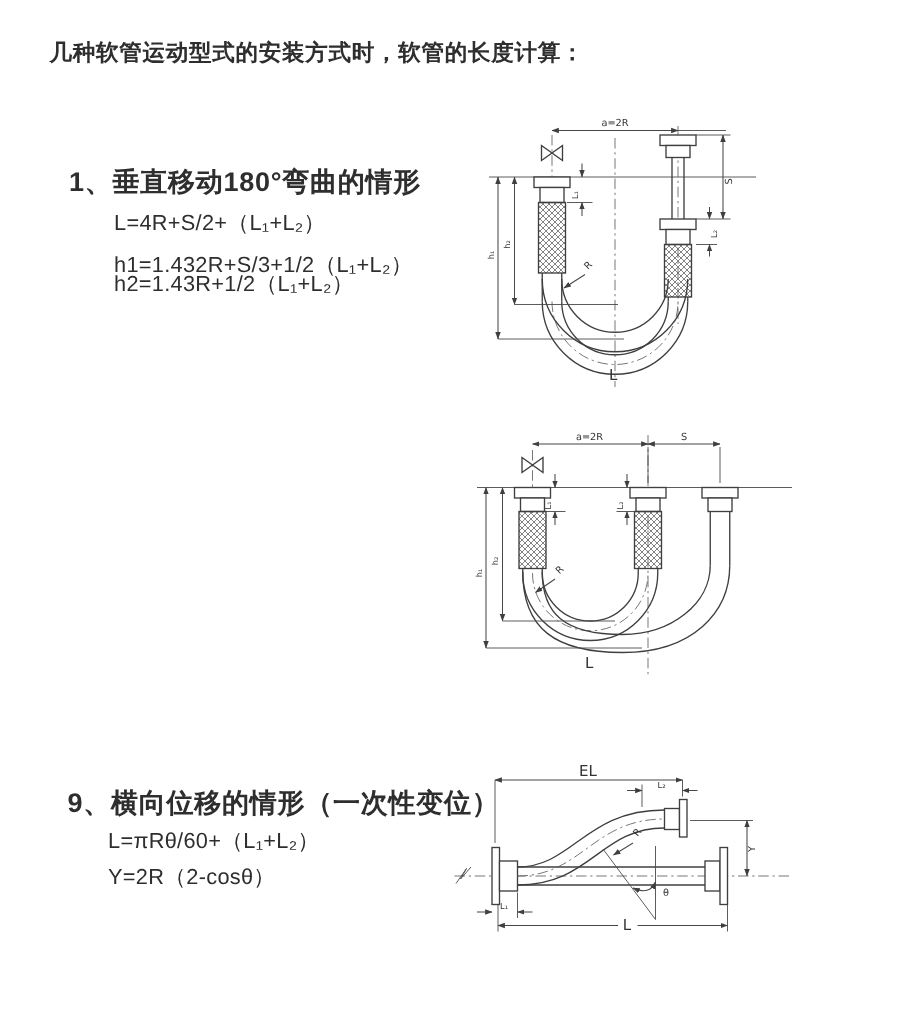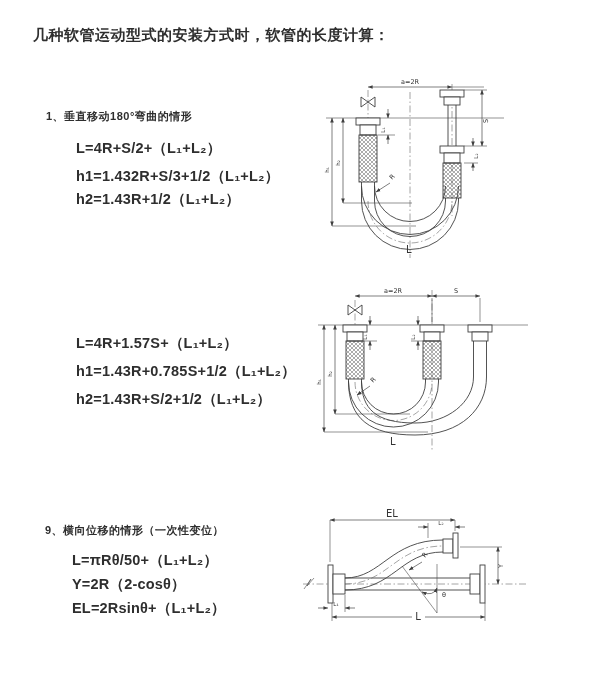--- a/index.html
+++ b/index.html
@@ -1,20 +1,20 @@
 <!DOCTYPE html>
 <html><head>
 <meta charset="utf-8">
 <style>
   html,body{margin:0;padding:0;background:#fff;}
   .page{position:relative;width:528px;height:675px;background:#ffffff;overflow:hidden;
         font-family:"Liberation Sans","DejaVu Sans",sans-serif;color:#2e2e2e;}
   .title{position:absolute;left:33px;top:26px;font-size:15px;font-weight:700;letter-spacing:.5px;}
-  .heading{position:absolute;font-size:11px;font-weight:700;letter-spacing:.5px;white-space:nowrap;}
-  .formula{position:absolute;font-size:14.5px;font-weight:700;letter-spacing:.2px;white-space:nowrap;}
+  .heading{position:absolute;font-size:18px;font-weight:700;letter-spacing:.5px;white-space:nowrap;}
+  .formula{position:absolute;font-size:14.5px;font-weight:400;letter-spacing:.2px;white-space:nowrap;}
   svg.diag{position:absolute;overflow:visible;}
   svg text{font-family:"DejaVu Sans","Liberation Sans",sans-serif;fill:#333;}
   .ln{stroke:#3f3f3f;stroke-width:.9;fill:none;}
   .thin{stroke:#4a4a4a;stroke-width:.6;fill:none;}
   .dim{stroke:#474747;stroke-width:.7;fill:none;}
   .cl{stroke:#5a5a5a;stroke-width:.55;fill:none;stroke-dasharray:7 2.5 1.5 2.5;}
   .fit{fill:#ffffff;stroke:#3f3f3f;stroke-width:.9;}
   .lb{font-size:6.5px;}
   .lbs{font-size:5.5px;}
   .lbL{font-size:10px;}
@@ -23,30 +23,26 @@
 </head>
 <body>
 
 <div class="page">
 
   <div class="title">几种软管运动型式的安装方式时，软管的长度计算：</div>
 
   <div class="heading" style="left:46px;top:109px">1、垂直移动180°弯曲的情形</div>
   <div class="formula" style="left:76px;top:139px">L=4R+S/2+（L₁+L₂）</div>
   <div class="formula" style="left:76px;top:167px">h1=1.432R+S/3+1/2（L₁+L₂）</div>
-  <div class="formula" style="left:76px;top:190px">h2=1.43R+1/2（L₁+L₂）</div>
-
-  <div class="formula" style="left:76px;top:334px">L=4R+1.57S+（L₁+L₂）</div>
-  <div class="formula" style="left:76px;top:362px">h1=1.43R+0.785S+1/2（L₁+L₂）</div>
-  <div class="formula" style="left:76px;top:390px">h2=1.43R+S/2+1/2（L₁+L₂）</div>
+  <div class="formula" style="left:76px;top:180px">h2=1.43R+1/2（L₁+L₂）</div>
+
 
   <div class="heading" style="left:45px;top:523px">9、横向位移的情形（一次性变位）</div>
-  <div class="formula" style="left:72px;top:551px">L=πRθ/50+（L₁+L₂）</div>
+  <div class="formula" style="left:72px;top:551px">L=πRθ/60+（L₁+L₂）</div>
   <div class="formula" style="left:72px;top:575px">Y=2R（2-cosθ）</div>
-  <div class="formula" style="left:72px;top:599px">EL=2Rsinθ+（L₁+L₂）</div>
 
   <svg class="diag" style="left:312px;top:66px" width="260" height="195" viewBox="0 0 260 195">
     <defs>
       <marker id="ah1" viewBox="0 0 8 8" refX="7.5" refY="4" markerWidth="7" markerHeight="7" orient="auto-start-reverse">
         <path d="M0,1 L8,4 L0,7 z" fill="#3f3f3f"></path>
       </marker>
       <pattern id="br1" patternUnits="userSpaceOnUse" width="4" height="4">
         <path d="M0,4 L4,0 M0,0 L4,4" stroke="#5a5a5a" stroke-width="0.5"></path>
       </pattern>
     </defs>

